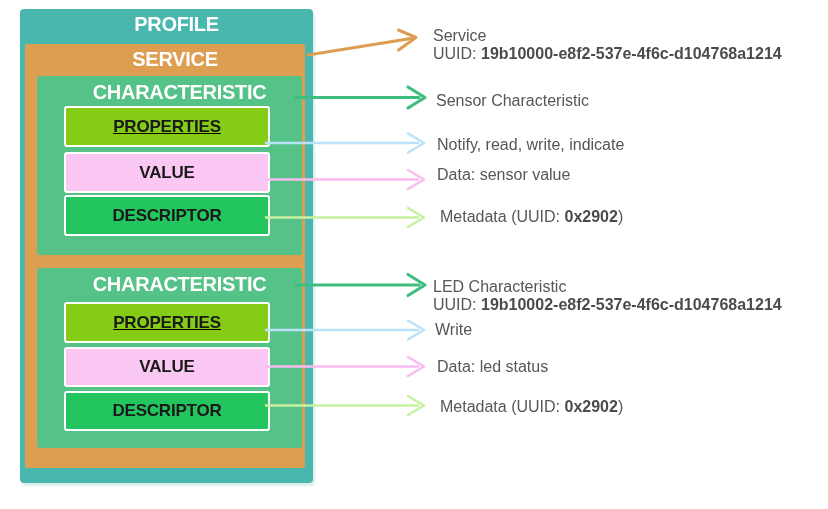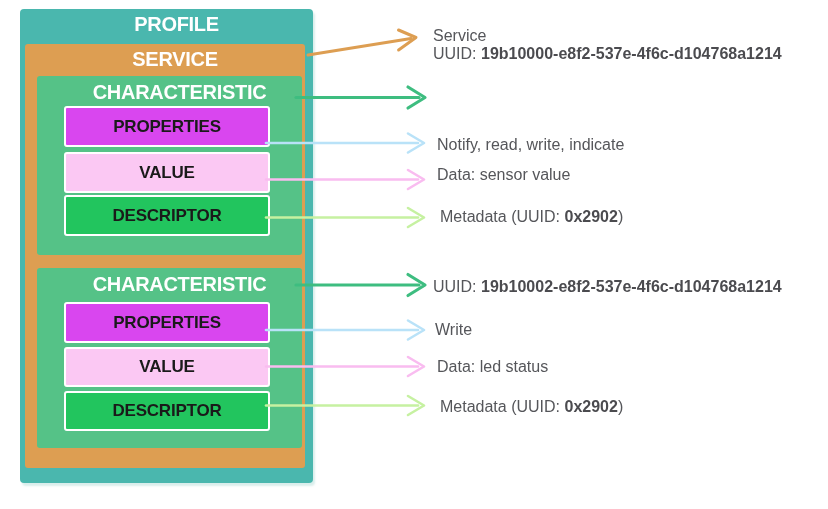--- a/index.html
+++ b/index.html
@@ -44,21 +44,21 @@
   }
   .inner-label {
     color: #1a1a1a; font-weight: 700; font-size: 17px; letter-spacing: -0.2px;
   }
   .first  .props-box { top: 30px; }
   .first  .value-box { top: 76px; }
   .first  .desc-box  { top: 119px; }
   .second .props-box { top: 34px; }
   .second .value-box { top: 79px; height: 36px; }
   .second .desc-box  { top: 123px; height: 36px; }
-  .props-box { background: #d946ef; }
+  .props-box { background: #84cc16; text-decoration: underline; }
   .value-box { background: #fbc8f3; }
   .desc-box  { background: #22c55e; }
   
   .arrows { position: absolute; left: 0; top: 0; width: 828px; height: 509px; pointer-events: none; }
   
   .annot {
     position: absolute; color: #55565a; font-size: 16px; line-height: 18px;
     white-space: nowrap;
   }
   .annot b { font-weight: 700; color: #4b4b4f; }
@@ -149,35 +149,37 @@
       <path d="M408,396 L424,405.5 L408,415" stroke="#c6f1a1"></path>
     </g>
   </svg>
 
   <div class="annot an-1">
     <div><span>Service</span><b></b><span></span></div>
     <div><span>UUID: </span><b>19b10000-e8f2-537e-4f6c-d104768a1214</b><span></span></div>
   </div>
 
   <div class="annot an-2">
+    <div><span>Sensor Characteristic</span><b></b><span></span></div>
   </div>
 
   <div class="annot an-3">
     <div><span>Notify, read, write, indicate</span><b></b><span></span></div>
   </div>
 
   <div class="annot an-4">
     <div><span>Data: sensor value</span><b></b><span></span></div>
   </div>
 
   <div class="annot an-5">
     <div><span>Metadata (UUID: </span><b>0x2902</b><span>)</span></div>
   </div>
 
   <div class="annot an-6">
+    <div><span>LED Characteristic</span><b></b><span></span></div>
     <div><span>UUID: </span><b>19b10002-e8f2-537e-4f6c-d104768a1214</b><span></span></div>
   </div>
 
   <div class="annot an-7">
     <div><span>Write</span><b></b><span></span></div>
   </div>
 
   <div class="annot an-8">
     <div><span>Data: led status</span><b></b><span></span></div>
   </div>

